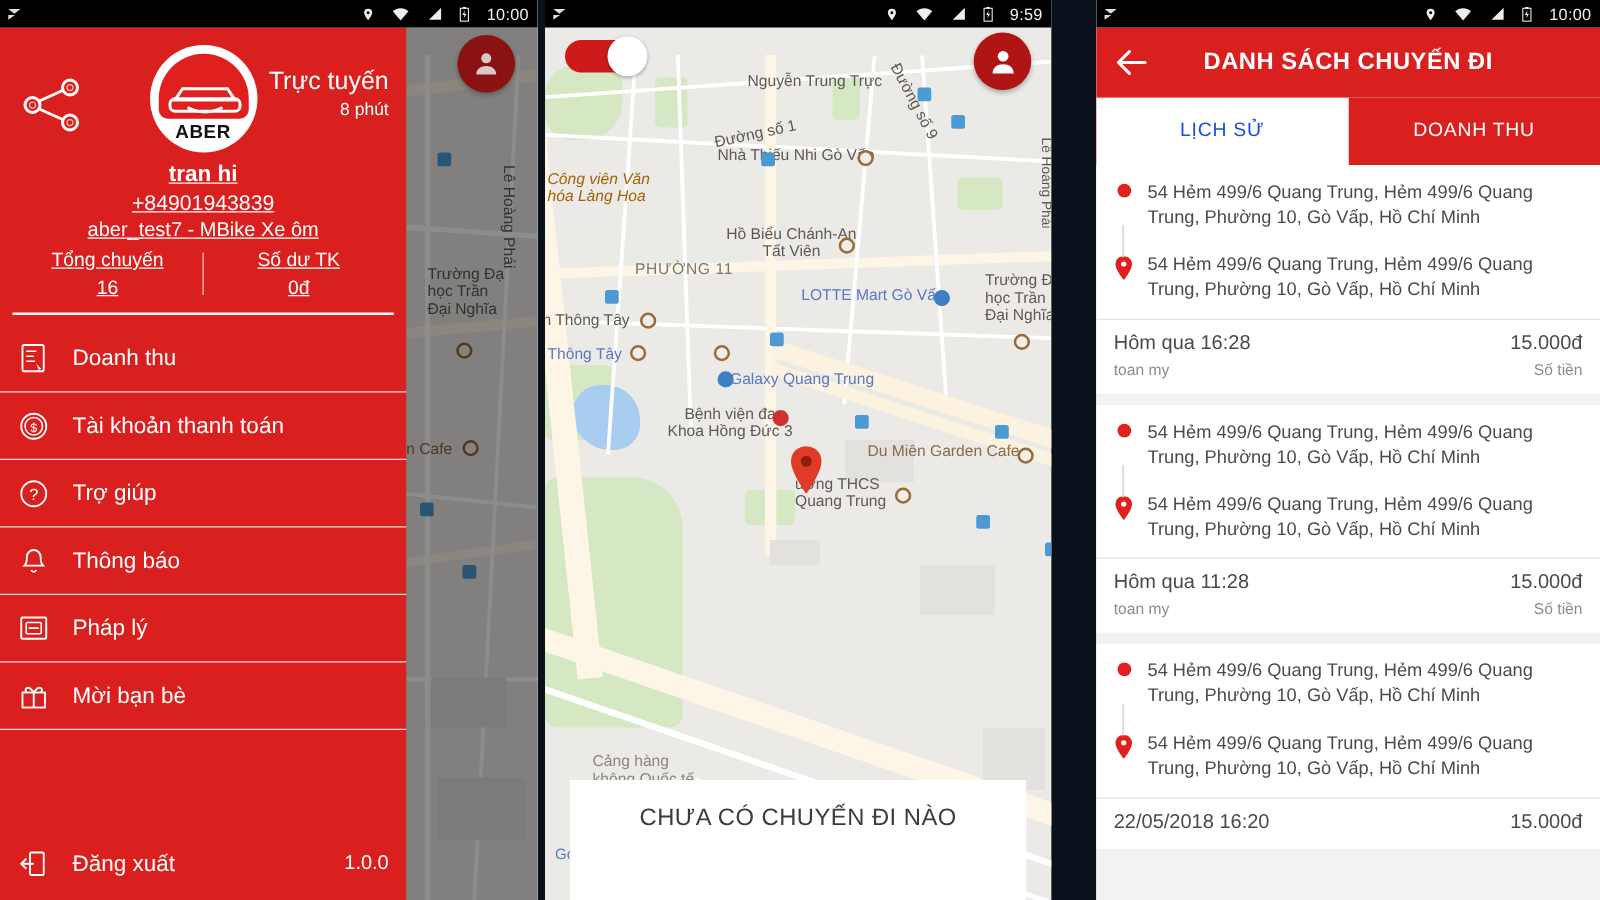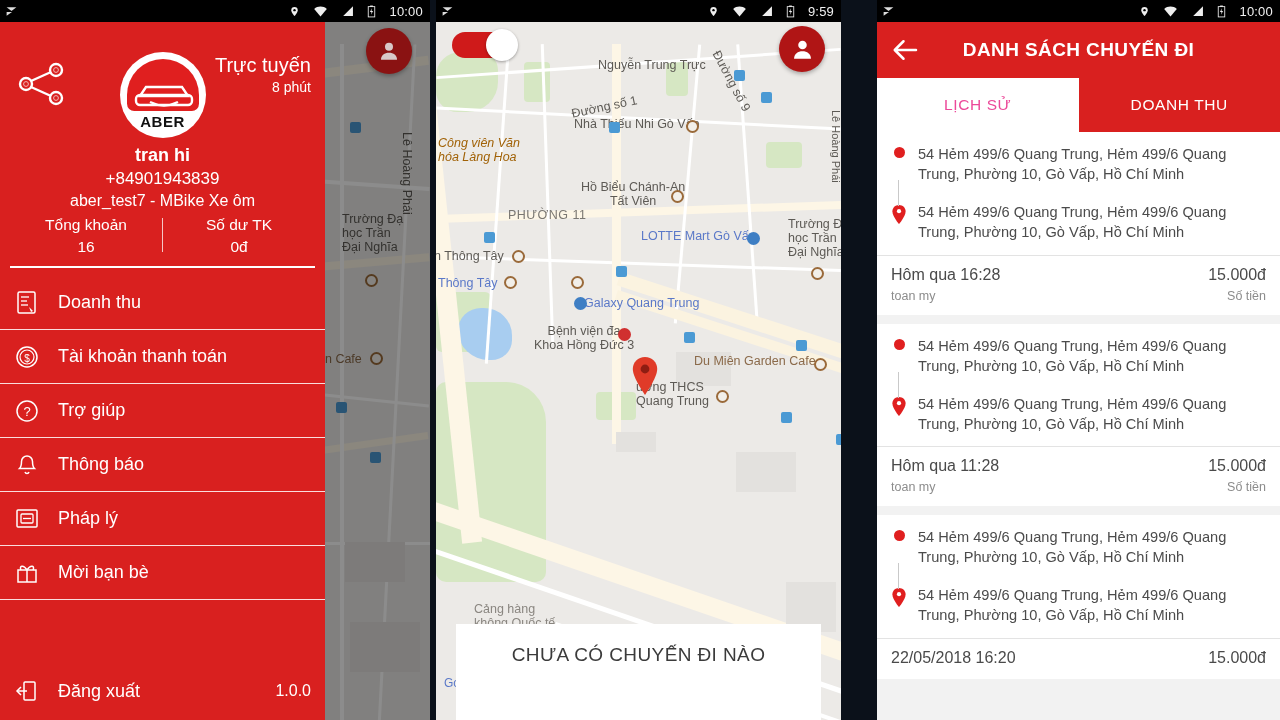--- a/index.html
+++ b/index.html
@@ -47,21 +47,21 @@
   .poisq { position:absolute; width:11px; height:11px; border-radius:2px; background:#4b9ad4; }
   .poidot.blue { border-color:#3f7fc4; background:#3f7fc4; }
 
   
   #panel-drawer .dim { position:absolute; inset:22px 0 0 0; background: rgba(0,0,0,.45); z-index: 5; }
   .drawer {
     position: absolute; top: 22px; left: 0; width: 325px; height: 698px;
     background: #d9201f; z-index: 20; display: flex; flex-direction: column;
     color: #fff;
   }
-  .drawer-head { padding: 24px 10px 8px; position: relative; }
+  .drawer-head { padding: 8px 10px 8px; position: relative; text-decoration: underline; }
   .share-icon { position:absolute; left: 16px; top: 36px; width: 52px; height: 52px; }
   .logo-wrap { display:flex; justify-content:center; }
   .logo {
     width: 86px; height: 86px; border-radius: 50%;
     background: #fff; margin-top: 6px; position: relative; overflow: hidden;
     display:flex; align-items:center; justify-content:center;
   }
   .logo .dome { position:absolute; top:7px; left:7px; right:7px; height:52px;
                 border-radius: 40px 40px 8px 8px; background:#e01f1f; }
   .logo .car { position:absolute; top:30px; left:12px; right:12px; height:30px; }
@@ -120,21 +120,21 @@
     padding: 0 14px; color:#fff; position:relative;
   }
   .appbar .back { width: 30px; height: 30px; flex:0 0 30px; }
   .appbar .title {
     position:absolute; left:0; right:0; text-align:center;
     font-size: 19px; font-weight: bold; letter-spacing:.4px; pointer-events:none;
   }
   .tabs { display:flex; height: 54px; background:#d9201f; }
   .tab { flex:1; display:flex; align-items:center; justify-content:center;
          font-size:15.5px; letter-spacing:.6px; color:#fff; }
-  .tab.active { background:#fff; color:#ec4899; }
+  .tab.active { background:#fff; color:#1d4ed8; }
   .trips { height: calc(720px - 22px - 56px - 54px); overflow:hidden; background:#f2f2f2; }
   .card { background:#fff; margin-bottom: 9px; }
   .addr-block { padding: 12px 22px 12px 14px; position:relative; }
   .addr-row { display:flex; gap: 11px; align-items:flex-start; }
   .addr-row + .addr-row { margin-top: 18px; }
   .mk { flex:0 0 16px; width:16px; height: 22px; display:flex; justify-content:center; padding-top:3px; }
   .dot-mk { width:11px; height:11px; border-radius:50%; background:#e01f1f; }
   .addr-txt { font-size:14.6px; color:#4b4b4b; line-height:1.38; }
   .leg { position:absolute; left: 21px; top: 48px; width:1px; height: 26px; background:#c9c9c9; }
   .meta {
@@ -244,21 +244,21 @@
             <div class="aber">ABER</div>
           </div>
         </div>
 
         <div class="uname">tran hi</div>
         <div class="uphone">+84901943839</div>
         <div class="uacct">aber_test7 - MBike Xe ôm</div>
 
         <div class="stats">
           <div class="stat">
-            <div class="k">Tổng khoản</div>
+            <div class="k">Tổng chuyến</div>
             <div class="v">16</div>
           </div>
           <div class="stat-div"></div>
           <div class="stat">
             <div class="k">Số dư TK</div>
             <div class="v">0đ</div>
           </div>
         </div>
         <div class="drawer-sep"></div>
       </div>

